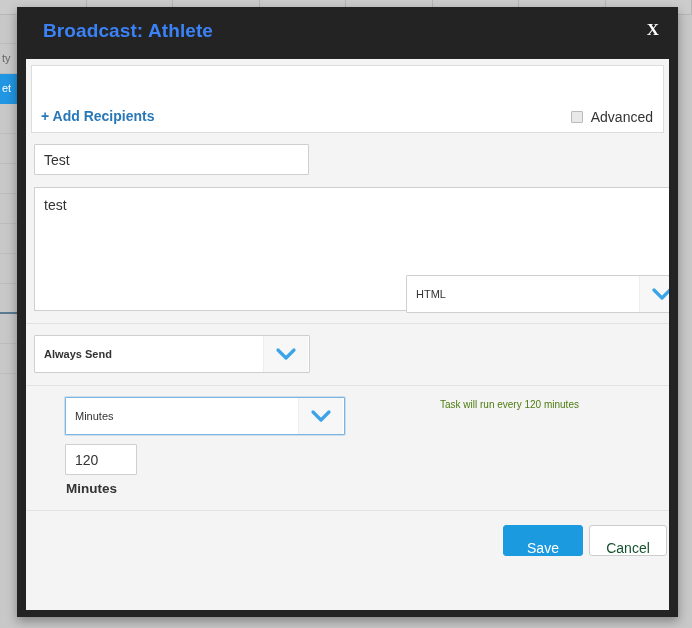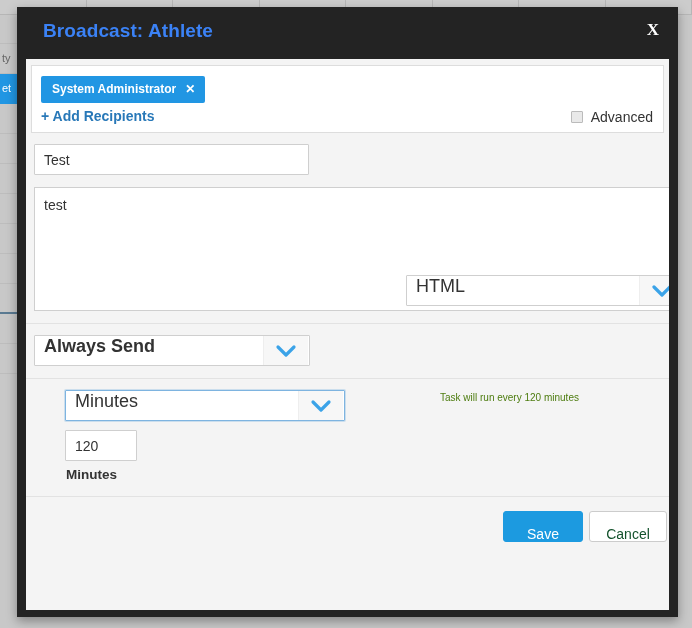--- a/index.html
+++ b/index.html
@@ -210,29 +210,29 @@
     outline: none;
     border-radius: 1px;
   }
 
   #subject-input {
     width: 275px;
     margin-left: 3px;
   }
 
   .select-box {
-    height: 31px;
+    height: 38px;
     background: #ffffff;
     border: 1px solid #cfcfcf;
     box-sizing: border-box;
     position: relative;
     display: flex;
-    align-items: flex-start;
+    align-items: center;
     padding: 0 9px;
-    font-size: 18px;
+    font-size: 11px;
     color: #333333;
     cursor: pointer;
     border-radius: 1px;
   }
   .select-box .chev {
     position: absolute;
     right: 1px;
     top: 0;
     bottom: 0;
     width: 44px;
@@ -386,24 +386,20 @@
 <div id="modal">
 
   <div id="modal-header">
     <div id="modal-title">Broadcast: Athlete</div>
     <div id="modal-close">X</div>
   </div>
 
   <div id="modal-body">
 
     <div id="recipients-panel">
-      <div id="recipient-chip">
-        <span>System Administrator</span>
-        <span class="chip-x">✕</span>
-      </div>
       <div id="add-recipients">+ Add Recipients</div>
       <div id="advanced-wrap">
         <span id="advanced-checkbox"></span>
         <span id="advanced-label">Advanced</span>
       </div>
     </div>
 
     <div class="section sec-subject" style="border-top:none;">
       <input id="subject-input" class="txt" type="text" value="Test" placeholder="Subject" style="">
       <div id="format-select" class="select-box">

